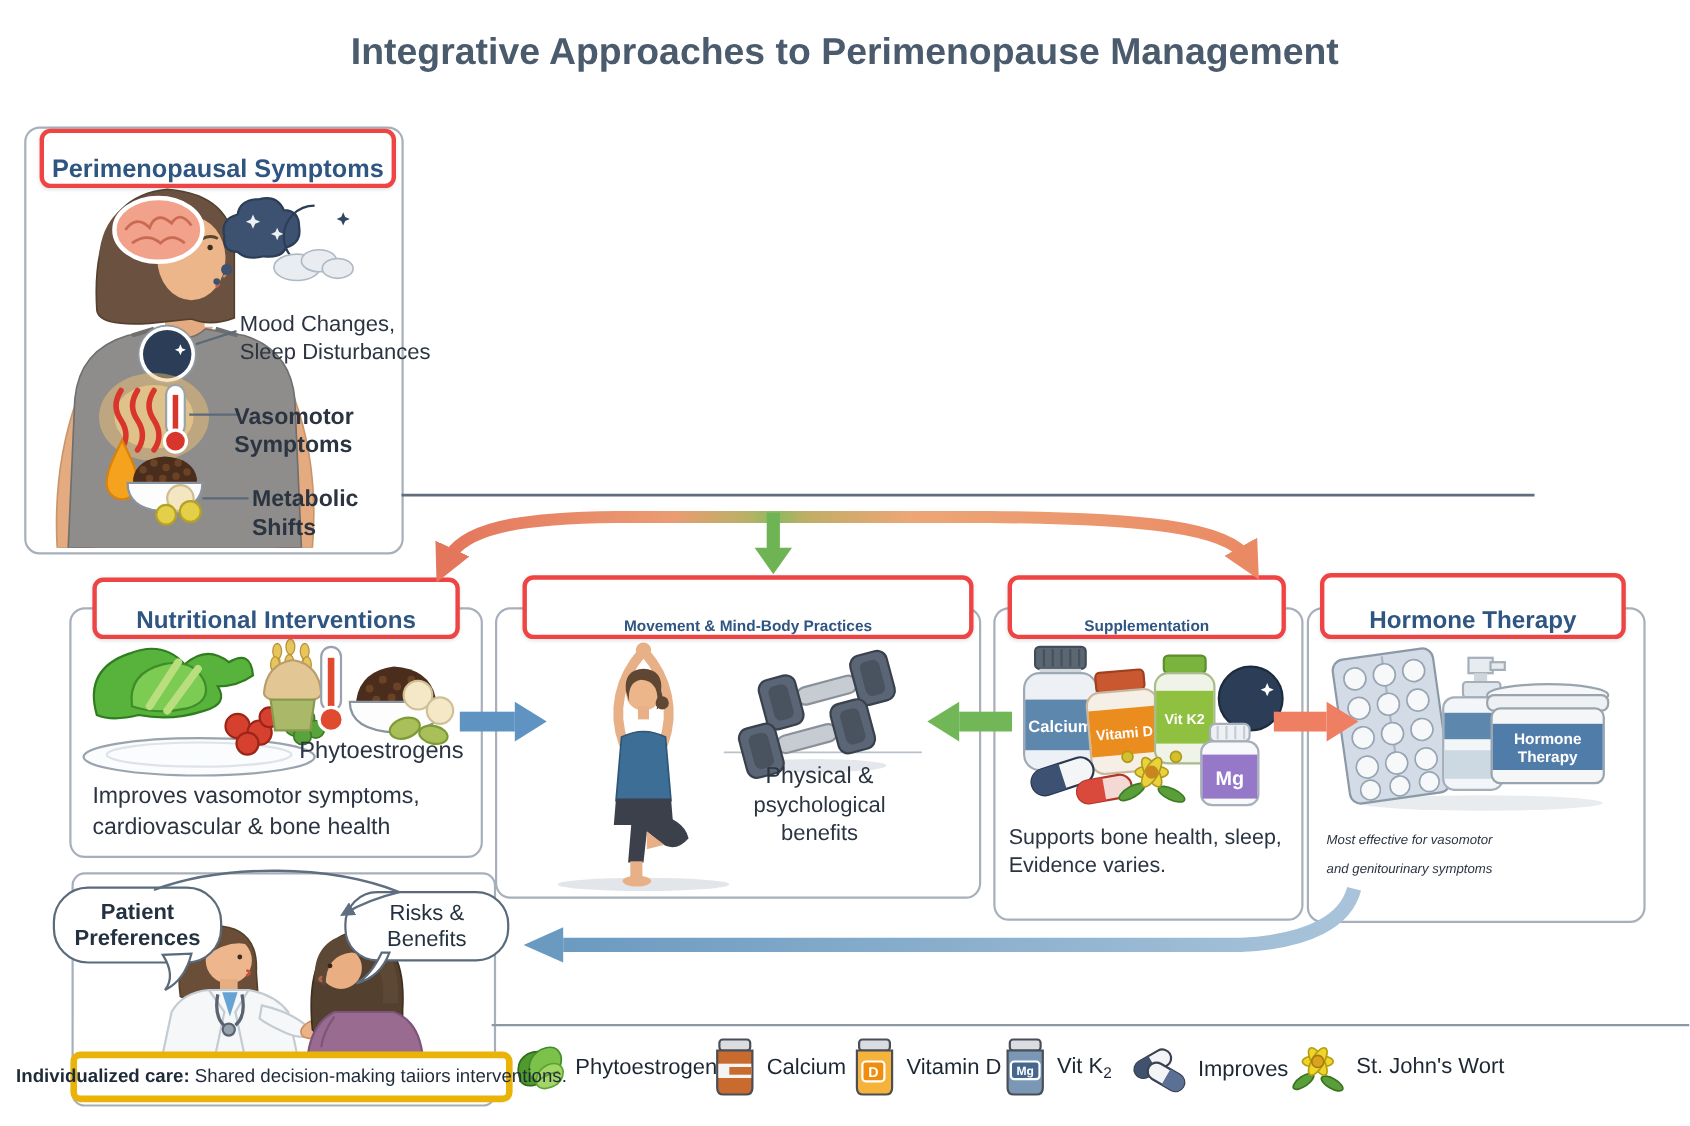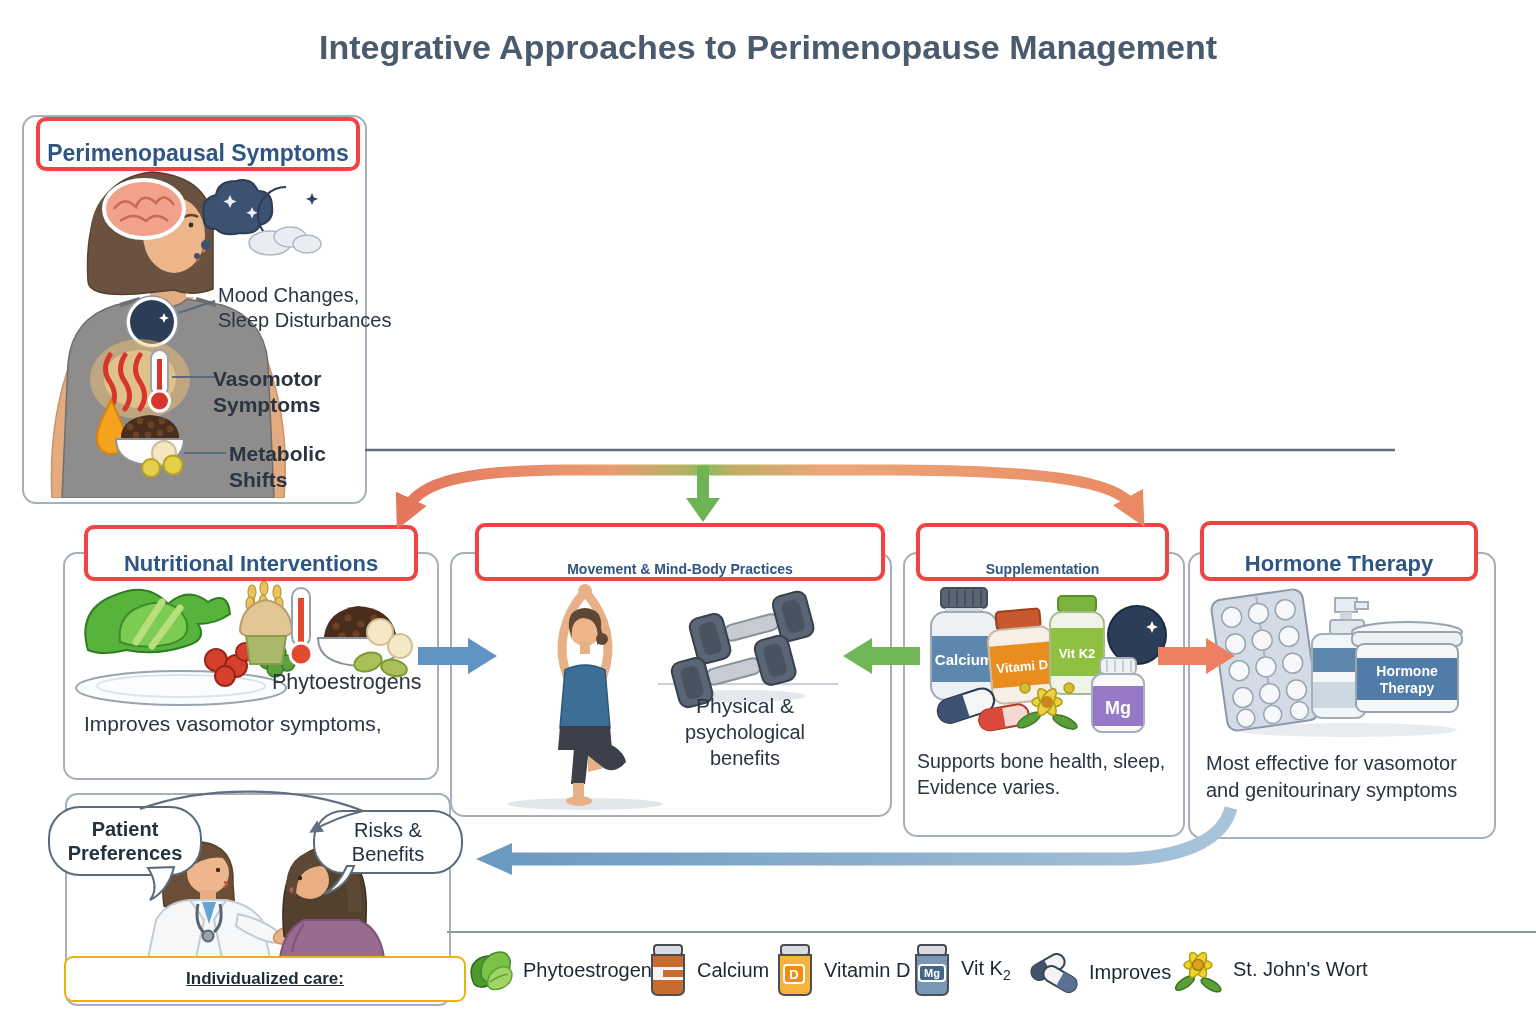--- a/index.html
+++ b/index.html
@@ -165,20 +165,21 @@
   </g>
   <path d="M252,60 Q252,86 294,88 Q338,86 338,60 Z" fill="#fdfdfd" stroke="#8a949e" stroke-width="2"></path>
   <circle cx="314" cy="54" r="13" fill="#f4e8c6" stroke="#cfc096" stroke-width="2"></circle>
   <circle cx="334" cy="68" r="12" fill="#f4e8c6" stroke="#cfc096" stroke-width="2"></circle>
   <ellipse cx="302" cy="84" rx="14" ry="9" fill="#a9c05a" stroke="#7e9a36" stroke-width="2" transform="rotate(-18 302 84)"></ellipse>
   <ellipse cx="328" cy="90" rx="13" ry="8" fill="#a9c05a" stroke="#7e9a36" stroke-width="2" transform="rotate(12 328 90)"></ellipse>
 </svg>
 <div class="txt" style="left:272px;top:670px;font-size:21.5px;">Phytoestrogens</div>
 <div class="txt" style="left:84px;top:710px;font-size:21px;line-height:28px;">
   <div>Improves vasomotor symptoms,</div>
+  <div>cardiovascular &amp; bone health</div>
 </div>
 
 <div class="panel" style="left:450px;top:552px;width:438px;height:261px;"></div>
 <div class="hdr" style="left:475px;top:523px;width:402px;height:50px;font-size:14px;">
   <span>Movement &amp; Mind-Body Practices</span>
 </div>
 <svg class="illu" style="left:452px;top:578px;" width="434" height="232" viewBox="0 0 434 232">
   <ellipse cx="133" cy="226" rx="78" ry="6" fill="#e2e6ea"></ellipse>
   <line x1="206" y1="106" x2="386" y2="106" stroke="#b9c2cc" stroke-width="1.5"></line>
 
@@ -327,21 +328,21 @@
 
   <g>
     <ellipse cx="210" cy="50" rx="55" ry="10" fill="#f5f7f9" stroke="#9aa4ae" stroke-width="2"></ellipse>
     <rect x="155" y="50" width="110" height="14" rx="6" fill="#eef1f4" stroke="#9aa4ae" stroke-width="2"></rect>
     <rect x="159" y="62" width="102" height="68" rx="8" fill="#f4f6f8" stroke="#9aa4ae" stroke-width="2"></rect>
     <rect x="160" y="76" width="100" height="42" fill="#4f7ca8"></rect>
     <text x="210" y="94" text-anchor="middle" font-size="14" font-weight="bold" fill="#ffffff" font-family="Liberation Sans, sans-serif">Hormone</text>
     <text x="210" y="111" text-anchor="middle" font-size="14" font-weight="bold" fill="#ffffff" font-family="Liberation Sans, sans-serif">Therapy</text>
   </g>
 </svg>
-<div class="txt" style="left:1206px;top:750px;font-size:20px;line-height:27px;">
+<div class="txt" style="left:1206px;top:750px;font-size:12px;line-height:27px;font-style:italic;">
   <div>Most effective for vasomotor</div>
   <div>and genitourinary symptoms</div>
 </div>
 
 <div class="panel" style="left:65px;top:793px;width:382px;height:209px;border-radius:12px;"></div>
 <div class="bubble" style="left:48px;top:806px;width:150px;height:66px;border-radius:32px;font-weight:bold;">
   <div>
     <div>Patient</div>
     <div>Preferences</div>
   </div>
@@ -371,23 +372,23 @@
 
   <path d="M212,96 Q204,14 254,6 Q298,12 294,78 L294,102 Q284,112 274,102 L272,96 Q244,88 232,96 Q222,108 212,96 Z" fill="#53402e" stroke="#3f2f20" stroke-width="1.5"></path>
   <circle cx="238" cy="40" r="19" fill="#e9ae82"></circle>
   <path d="M214,52 Q212,12 252,8 Q292,14 290,72 L276,72 Q280,30 248,26 Q224,28 224,56 Z" fill="#5d4836"></path>
   <circle cx="228" cy="38" r="2.2" fill="#33281e"></circle>
   <path d="M221,48 q-5,2 0,4" stroke="#b5624d" stroke-width="2.5" fill="none"></path>
   <path d="M208,118 Q212,90 232,80 L286,80 Q308,88 312,118 Z" fill="#9a6b91" stroke="#7d547a" stroke-width="2"></path>
   <path d="M232,84 Q222,98 220,112" stroke="#7d547a" stroke-width="2" fill="none"></path>
 </svg>
 
-<div class="txt" style="left:64px;top:956px;width:402px;height:46px;background:#fff;border:2px solid #eab308;border-radius:9px;z-index:22;
-            display:flex;align-items:center;justify-content:center;font-size:17px;color:#1e2b38;box-sizing:border-box;white-space:pre;text-decoration:underline;">
-  <span style="font-weight:bold;">Individualized care:</span>
+<div class="txt" style="left:64px;top:956px;width:402px;height:46px;background:#fff;border:6px solid #eab308;border-radius:9px;z-index:22;
+            display:flex;align-items:center;justify-content:center;font-size:17px;color:#1e2b38;box-sizing:border-box;white-space:pre;">
+  <span style="font-weight:bold;">Individualized care:</span><span> Shared decision-making taiiors interventions.</span>
 </div>
 
 <div class="legend-item" style="left:466px;top:940px;height:60px;">
   <svg width="48" height="52" viewBox="0 0 48 52">
     <path d="M8,40 Q0,22 14,14 Q28,8 34,20 Q38,32 26,40 Q14,46 8,40 Z" fill="#4f9a2c" stroke="#2f6b18" stroke-width="1.5"></path>
     <path d="M16,34 Q12,18 26,10 Q40,4 44,16 Q46,28 34,36 Q22,42 16,34 Z" fill="#7cc24a" stroke="#3f8c28" stroke-width="1.5"></path>
     <path d="M22,42 Q20,30 32,24 Q44,20 46,30 Q46,40 36,44 Q26,48 22,42 Z" fill="#a2d468" stroke="#5aa32e" stroke-width="1.5"></path>
     <path d="M24,38 Q32,32 42,30" stroke="#5aa32e" stroke-width="1.5" fill="none"></path>
   </svg>
   <span class="legend-label">Phytoestrogens</span>

